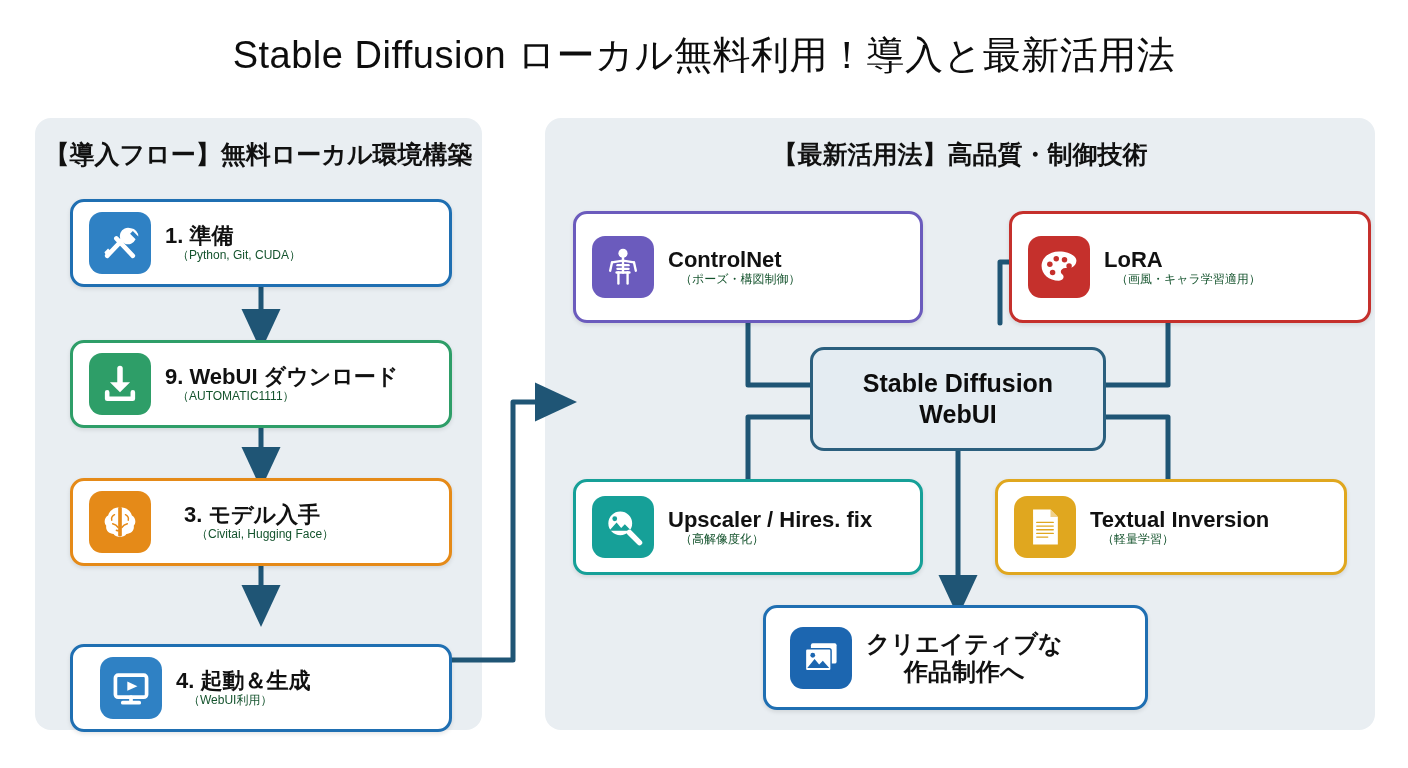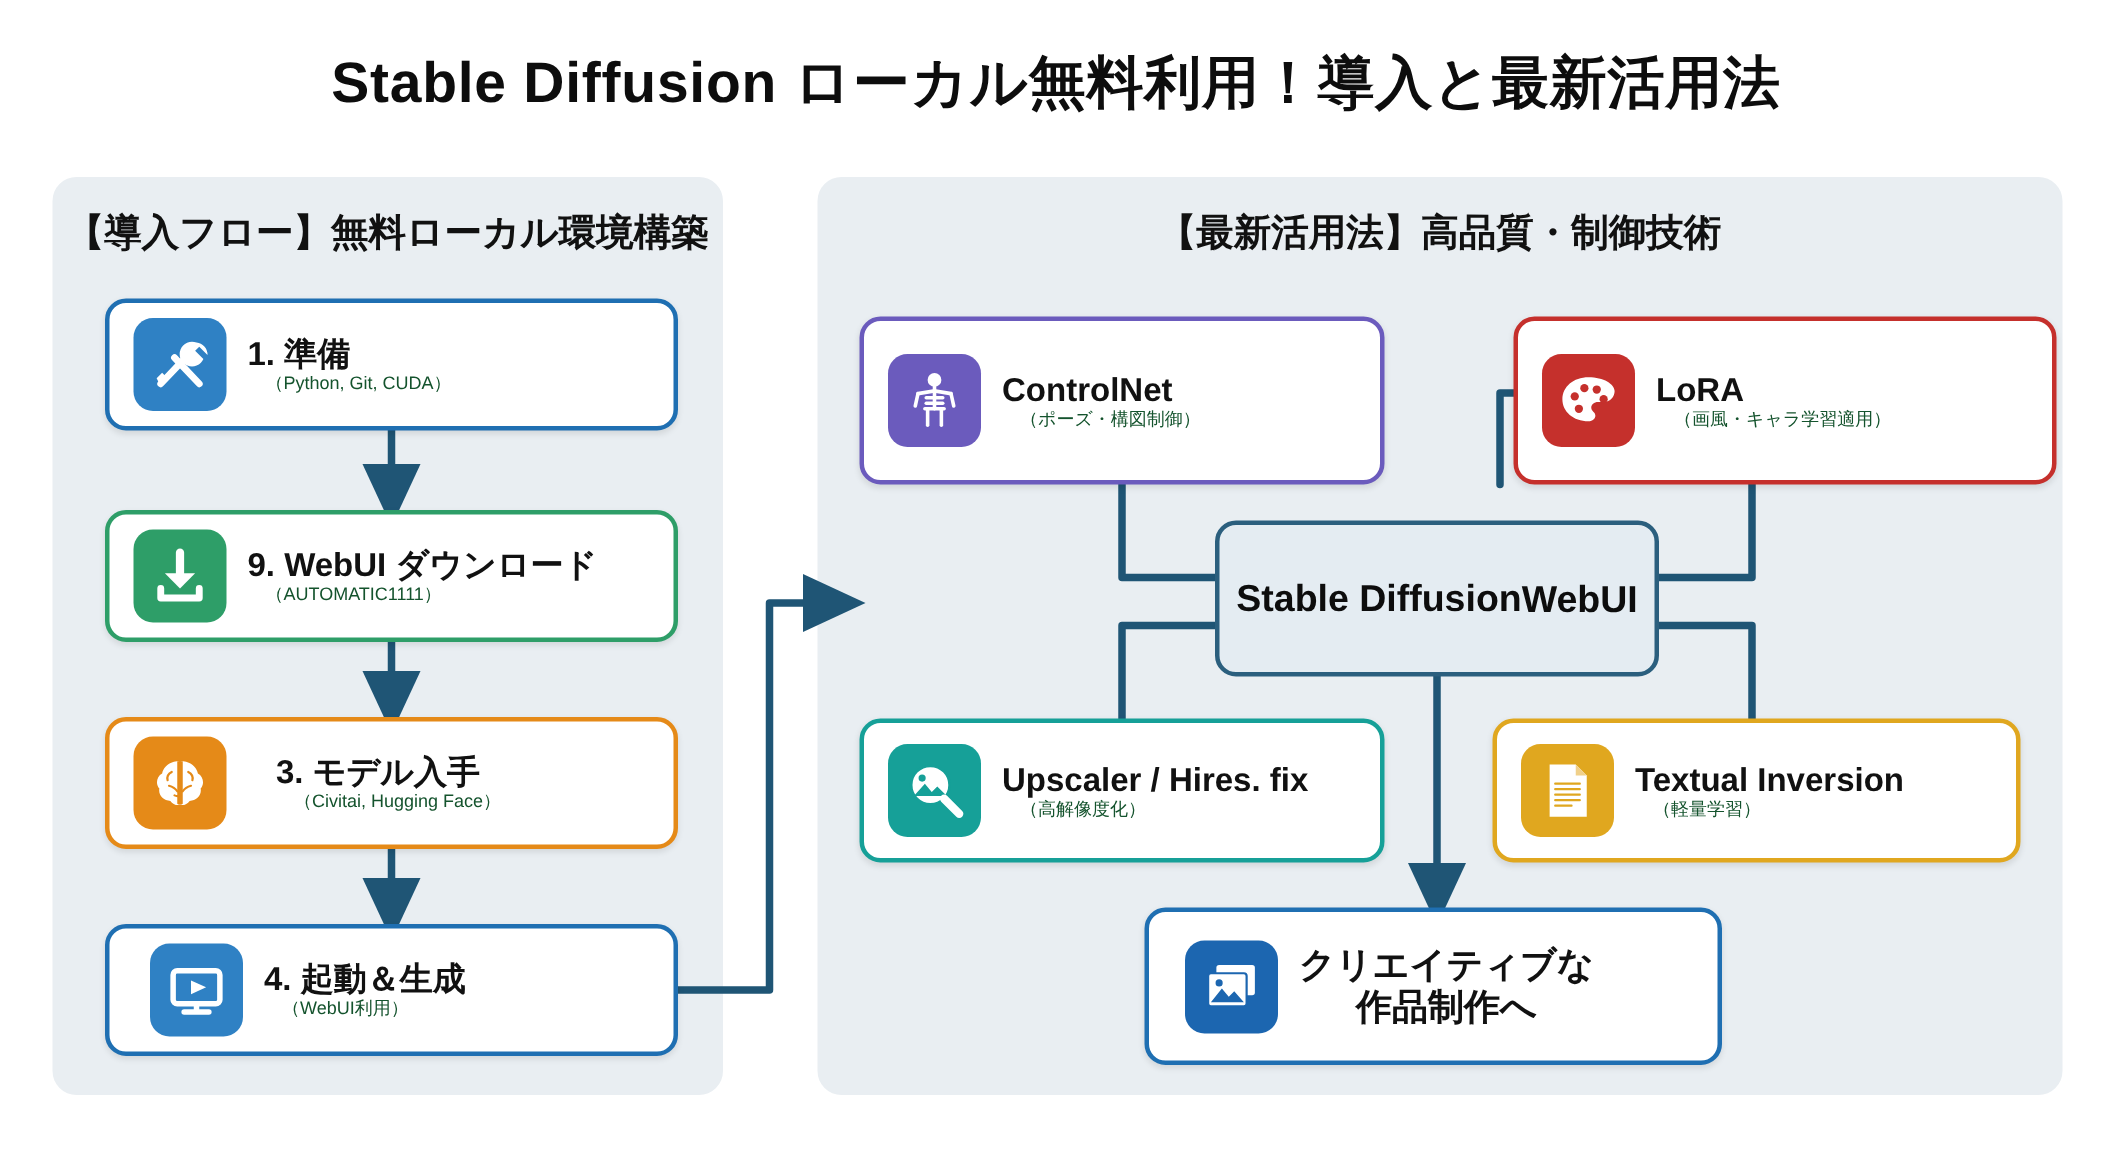--- a/index.html
+++ b/index.html
@@ -8,21 +8,21 @@
     background: #ffffff;
     font-family: "Liberation Sans", "DejaVu Sans", sans-serif;
     overflow: hidden;
   }
   #stage { position: relative; width: 1408px; height: 768px; background: #ffffff; }
 
   
   .title {
     position: absolute; left: 0; top: 30px; width: 1408px;
     text-align: center;
-    font-size: 38px; font-weight: bold; color: #0d0d0d;
+    font-size: 38px; font-weight: normal; color: #0d0d0d;
     letter-spacing: 0.5px;
     white-space: nowrap;
   }
 
   
   .panel {
     position: absolute;
     background: #e9eef2;
     border-radius: 16px;
   }
@@ -65,41 +65,41 @@
   .card .ico svg { width: 44px; height: 44px; display: block; }
   .card .txt { display: flex; flex-direction: column; line-height: 1.15; }
   .card .t1 { font-size: 22px; font-weight: bold; color: #111; white-space: nowrap; }
   .card .t2 { font-size: 12px; color: #14532d; white-space: nowrap; padding-left: 12px; }
 
   
   #step-1, #step-2, #step-3, #step-4 { left: 70px; width: 382px; height: 88px; }
   #step-1 { top: 199px; }
   #step-2 { top: 340px; }
   #step-3 { top: 478px; }
-  #step-4 { top: 616px; padding-left: 27px; }
+  #step-4 { top: 644px; padding-left: 27px; }
 
   
   #card-controlnet { left: 573px; top: 211px; width: 350px; height: 112px; }
   #card-lora       { left: 985px; top: 211px; width: 362px; height: 112px; margin-left: 24px; }
   #card-upscaler   { left: 573px; top: 479px; width: 350px; height: 96px; }
   #card-textual    { left: 995px; top: 479px; width: 352px; height: 96px; }
   #card-creative   { left: 763px; top: 605px; width: 385px; height: 105px; }
 
   #card-creative .t1 { font-size: 24px; }
   #card-creative .txt { align-items: center; }
   #card-creative { padding-left: 24px; }
 
   
   #hub {
     position: absolute;
     left: 810px; top: 347px; width: 296px; height: 104px;
     background: #e4ecf2;
     border: 3px solid #2b5f7e;
     border-radius: 14px;
-    display: flex; flex-direction: row;
+    display: flex; flex-direction: column;
     align-items: center; justify-content: center;
     z-index: 4;
   }
   #hub .h1, #hub .h2 {
     font-size: 25px; font-weight: bold; color: #0d0d0d; white-space: nowrap;
   }
   #hub .h2 { margin-top: 2px; }
 </style>
 </head>
 <body>

